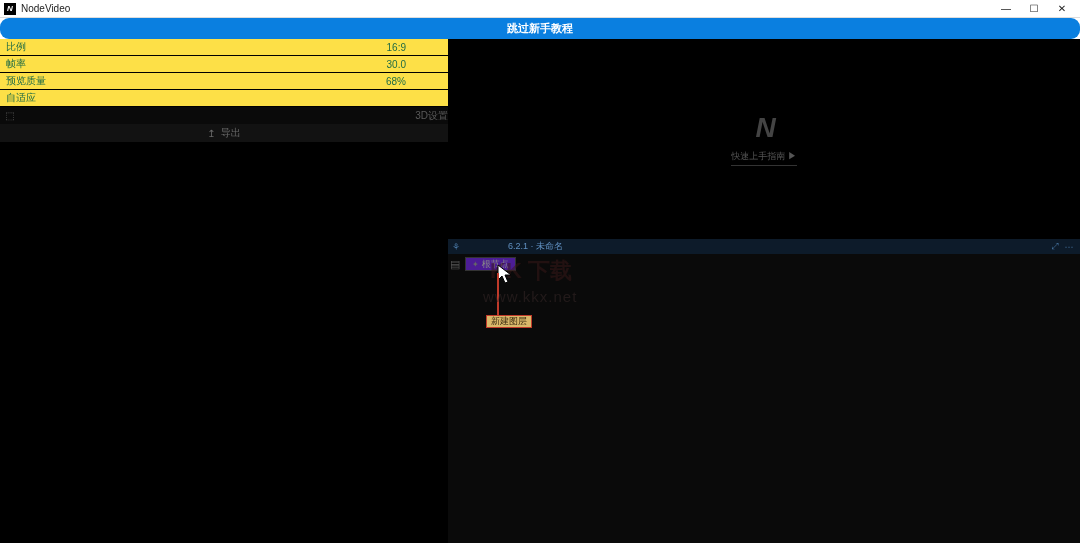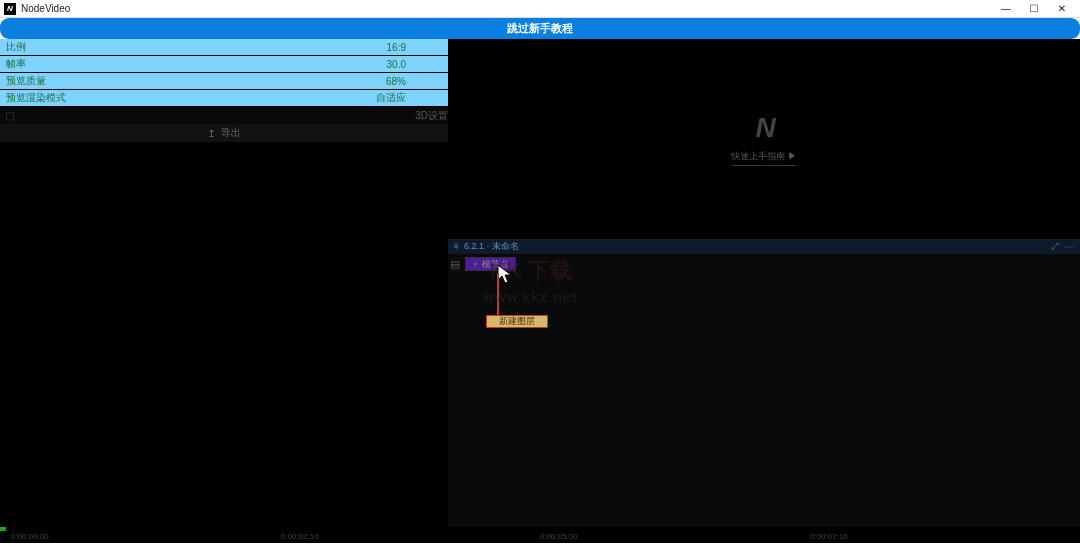--- a/index.html
+++ b/index.html
@@ -12,52 +12,52 @@
   .titlebar .winbtn { width: 28px; text-align: center; font-size: 10px; cursor: default; }
   
   
   .banner { height: 21px; background: #0a7fe0; color: #fff; display: flex; align-items: center; justify-content: center; font-size: 11px; font-weight: bold; border-radius: 9px; }
   
   
   .main { height: 504px; background: #000; display: flex; position: relative; }
   
   
   .leftpanel { width: 448px; background: #000; }
-  .prop-list { background: #7dd3fc; }
+  .prop-list { background: #fde047; }
   .prop-row { height: 17px; display: flex; align-items: center; padding: 0 6px; font-size: 10px; color: #1f6b45; border-bottom: 1px solid #000; }
   .prop-row .plabel { flex: 1; }
   .prop-row .pval { margin-right: 36px; }
   .threed-row { height: 17px; background: #0a0a0a; color: #5a5a5a; display: flex; align-items: center; font-size: 10px; }
   .threed-row .icon-3d { width: 20px; text-align: center; color: #5a5a5a; }
   .threed-row .threed-text { flex: 1; text-align: right; }
   .export-row { height: 18px; background: #121212; color: #6a6a6a; display: flex; align-items: center; justify-content: center; font-size: 10px; gap: 5px; }
   
   
   .rightside { flex: 1; display: flex; flex-direction: column; background: #000; }
   .preview { flex: 0 0 200px; background: #000; display: flex; flex-direction: column; align-items: center; justify-content: center; }
   .nv-logo { font-size: 28px; font-weight: bold; font-style: italic; color: #444; letter-spacing: -3px; margin-bottom: 6px; }
   .guide-link { font-size: 9px; color: #555; border-bottom: 1px solid #333; padding-bottom: 2px; }
   
   
   .nodepanel { flex: 1; background: #000; display: flex; flex-direction: column; }
   .nodepanel-header { height: 15px; background: #0d1b2a; display: flex; align-items: center; padding: 0 4px; font-size: 9px; color: #6090c0; }
   .nodepanel-header .nh-icon { margin-right: 4px; color: #4a7aa8; }
-  .nodepanel-header .nh-title { flex: 1; }
+  .nodepanel-header .nh-title { flex: 1; margin-left: 44px; }
   .nodepanel-header .nh-btn { width: 14px; text-align: center; color: #4a7aa8; cursor: default; }
   
   .nodepanel-body { flex: 1; background: #0a0a0a; position: relative; }
   .toolbar-icon { position: absolute; left: 2px; top: 4px; font-size: 11px; color: #555; }
   .root-node { position: absolute; left: 17px; top: 3px; height: 14px; padding: 0 6px; background: #4c1d95; color: #888; font-size: 9px; display: flex; align-items: center; border: 1px solid #333; }
   .root-node::before { content: "✦"; margin-right: 3px; font-size: 8px; color: #666; }
   
   .cursor-arrow { position: absolute; left: 49px; top: 10px; width: 0; height: 0; }
   .cursor-arrow svg { width: 18px; height: 22px; }
   
   .connector { position: absolute; left: 49px; top: 19px; width: 2px; height: 47px; background: #c03a2a; }
-  .new-layer { position: absolute; left: 38px; top: 61px; height: 13px; padding: 1px 12px; background: #d9b86a; border: 1px solid #c03a2a; color: #3a2a10; font-size: 9px; display: flex; align-items: center; }
+  .new-layer { position: absolute; left: 38px; top: 61px; height: 13px; padding: 1px 4px; background: #d9b86a; border: 1px solid #c03a2a; color: #3a2a10; font-size: 9px; display: flex; align-items: center; }
   
   .watermark-brand { position: absolute; left: 42px; top: 2px; font-size: 22px; color: #3a1818; opacity: 0.5; font-weight: bold; pointer-events: none; }
   .watermark-url { position: absolute; left: 35px; top: 34px; font-size: 15px; color: #3a2a2a; opacity: 0.5; letter-spacing: 1px; pointer-events: none; }
   
   
   .timeline { position: absolute; left: 0; right: 0; bottom: 0; height: 16px; background: #000; }
   .timeline-bar { height: 4px; width: 100%; position: relative; }
   .timeline-cursor { position: absolute; left: 0; top: 0; width: 6px; height: 4px; background: #1aaa1a; }
   .timeline-ticks { height: 12px; display: flex; position: relative; font-size: 8px; color: #444; }
   .tick { position: absolute; top: 1px; }
@@ -89,21 +89,20 @@
       </div>
       <div class="prop-row">
         <span class="plabel">帧率</span>
         <span class="pval">30.0</span>
       </div>
       <div class="prop-row">
         <span class="plabel">预览质量</span>
         <span class="pval">68%</span>
       </div>
       <div class="prop-row">
-        <span class="plabel">预览渲染模式</span>
         <span class="pval">自适应</span>
       </div>
     </div>
     <div class="threed-row">
       <span class="icon-3d">⬚</span>
       <span class="threed-text">3D设置</span>
     </div>
     <div class="export-row">
       <span>↥</span>
       <span>导出</span>
@@ -139,25 +138,14 @@
         <div class="connector"></div>
         <div class="new-layer">
           <span>新建图层</span>
         </div>
 
         <div class="watermark-url">www.kkx.net</div>
       </div>
     </div>
   </div>
 
-  <div class="timeline">
-    <div class="timeline-bar">
-      <div class="timeline-cursor"></div>
-    </div>
-    <div class="timeline-ticks">
-      <div class="tick" style="left:1%"><span>0:00:00:00</span></div>
-      <div class="tick" style="left:26%"><span>0:00:02:10</span></div>
-      <div class="tick" style="left:50%"><span>0:00:05:00</span></div>
-      <div class="tick" style="left:75%"><span>0:00:07:10</span></div>
-    </div>
-  </div>
 
 </div>
 
 </body></html>

